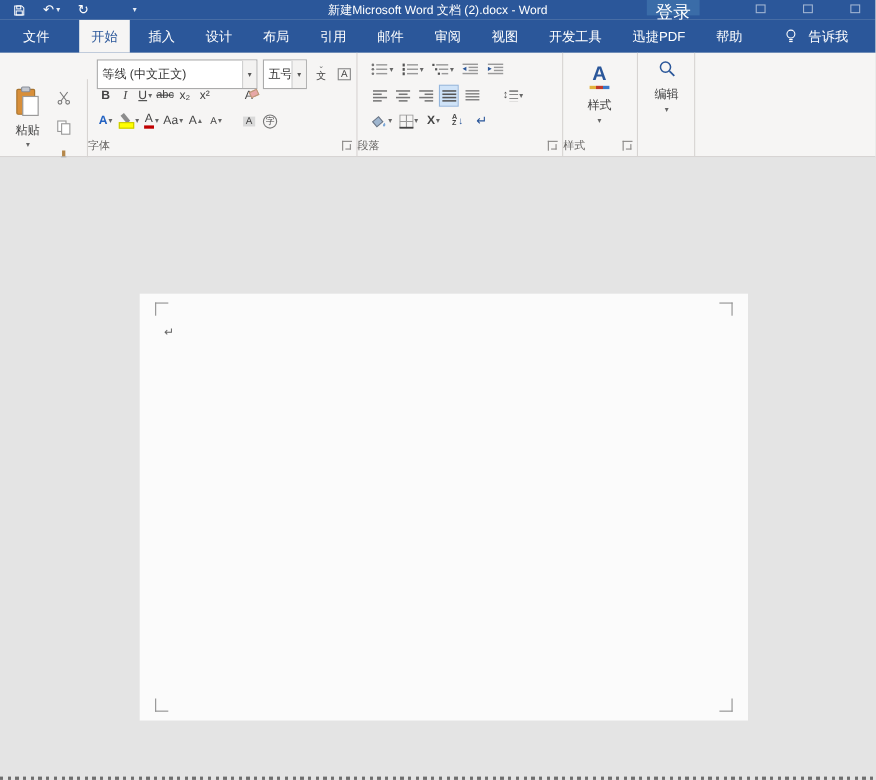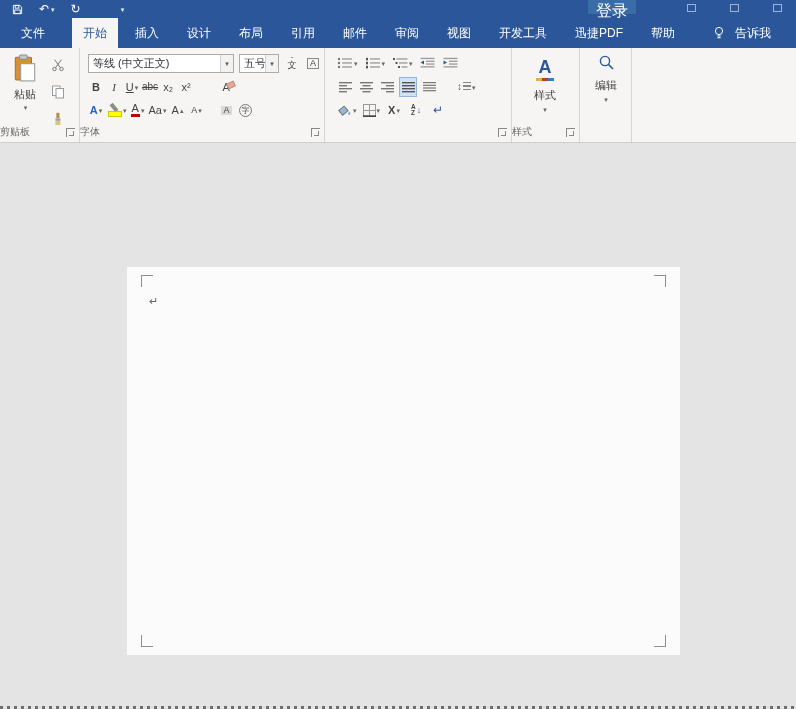--- a/index.html
+++ b/index.html
@@ -20,21 +20,21 @@
   
   .tabrow { position:absolute; left:0; top:18px; width:796px; height:30px; background:#2b579a; display:flex; align-items:stretch; overflow:hidden; }
   .tab { display:flex; align-items:center; padding:0 11px; margin-left:6px; font-size:12px; color:#fff; white-space:nowrap; cursor:default; }
   .tab-file { margin-left:8px; padding:0 13px; }
   .tab-active { background:#f6f5f4; color:#2b579a; margin-left:14px; }
   .tab-tellme { margin-left:16px; gap:10px; }
 
   
   .ribbon { position:absolute; left:0; top:48px; width:796px; height:95px; background:#f6f5f4; border-bottom:1px solid #cfcdcb; }
   .group { position:absolute; top:0; height:94px; border-right:1px solid #d7d4d2; }
-  .g-clip { left:0; width:80px; }
+  .g-clip { left:0; width:80px;margin-top:24px; }
   .g-font { left:80px; width:245px; }
   .g-para { left:325px; width:187px; }
   .g-styles { left:512px; width:68px; }
   .g-edit { left:580px; width:52px; }
   .glabel { position:absolute; bottom:3px; left:0; right:0; text-align:left; font-size:10px; color:#676563; }
   .launcher { position:absolute; right:4px; bottom:5px; width:9px; height:9px; border-left:1px solid #8a8886; border-top:1px solid #8a8886; }
   .launcher::after { content:""; position:absolute; right:1px; bottom:1px; width:4px; height:4px; border-right:1.5px solid #8a8886; border-bottom:1.5px solid #8a8886; }
 
   .ib { height:18px; min-width:16px; display:flex; align-items:center; justify-content:center; color:#444; font-size:11px; line-height:1; cursor:default; }
   .c7 { font-size:7px; color:#666; margin-left:1px; }
@@ -42,21 +42,21 @@
 
   
   .paste { position:absolute; left:6px; top:6px; width:38px; height:70px; display:flex; flex-direction:column; align-items:center; gap:2px; }
   .paste .plabel { font-size:11px; color:#444; margin-top:3px; }
   .clipcol { position:absolute; left:50px; top:8px; display:flex; flex-direction:column; gap:9px; }
 
   
   .f-row1 { position:absolute; left:8px; top:6px; display:flex; align-items:center; gap:5px; }
   .f-row2 { position:absolute; left:8px; top:30px; display:flex; align-items:center; gap:2px; }
   .f-row3 { position:absolute; left:8px; top:53px; display:flex; align-items:center; gap:3px; }
-  .combo { height:19px; background:#fff; border:1px solid #ababab; display:flex; align-items:center; font-size:11px; color:#333;justify-content:space-between; }
+  .combo { height:27px; background:#fff; border:1px solid #ababab; display:flex; align-items:center; font-size:11px; color:#333;justify-content:space-between; }
   .combo-text { padding:0 4px; flex:1; white-space:nowrap; overflow:hidden; }
   .combo-caret { width:13px; align-self:stretch; border-left:1px solid #d0d0d0; background:#f3f2f1; display:flex; align-items:center; justify-content:center; font-size:7px; color:#555; }
   .w-name { width:146px; }
   .w-size { width:40px; }
   .bB { font-weight:bold; }
   .bI { font-style:italic; font-family:"Liberation Serif", serif; }
   .bU { text-decoration:underline; }
   .bS { text-decoration:line-through; font-size:10px; }
   .a-color { position:relative; padding:0 1px 3px 1px; }
   .a-color::after { content:""; position:absolute; left:0; right:0; bottom:0; height:3px; background:#c00000; }
@@ -123,20 +123,21 @@
         <span>↶</span>
         <span class="qcaret">▾</span>
       </span>
       <span class="qbtn">
         <span>↻</span>
       </span>
       <span class="qbtn" style="margin-left:22px;">
         <span class="qcaret">▾</span>
       </span>
     </div>
+    <div class="wtitle">新建Microsoft Word 文档 (2).docx - Word</div>
     <div class="signin">登录</div>
     <div class="winctrls">
       <span class="wc"></span>
       <span class="wc"></span>
       <span class="wc"></span>
     </div>
   </div>
 
   <div class="tabrow">
     <div class="tab tab-file">文件</div>
@@ -411,20 +412,21 @@
           <span class="sortltrs">
             <span>A</span>
             <span>Z</span>
           </span>
           <span class="sortarr">↓</span>
         </span>
         <span class="ib">
           <span style="color:#2b579a;font-size:12px;">↵</span>
         </span>
       </div>
+      <div class="glabel">段落</div>
       <span class="launcher"></span>
     </div>
 
     <div class="group g-styles">
       <div class="bigbtn styles-btn">
         <span class="styleA">A</span>
         <span class="stylebar"></span>
         <span class="biglabel">样式</span>
         <span class="bigcaret">▾</span>
       </div>

